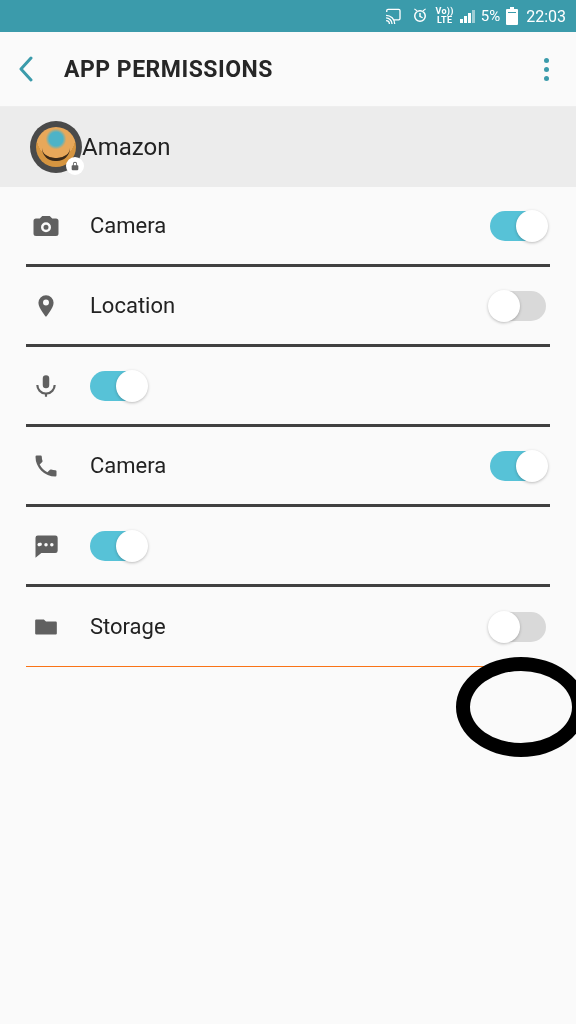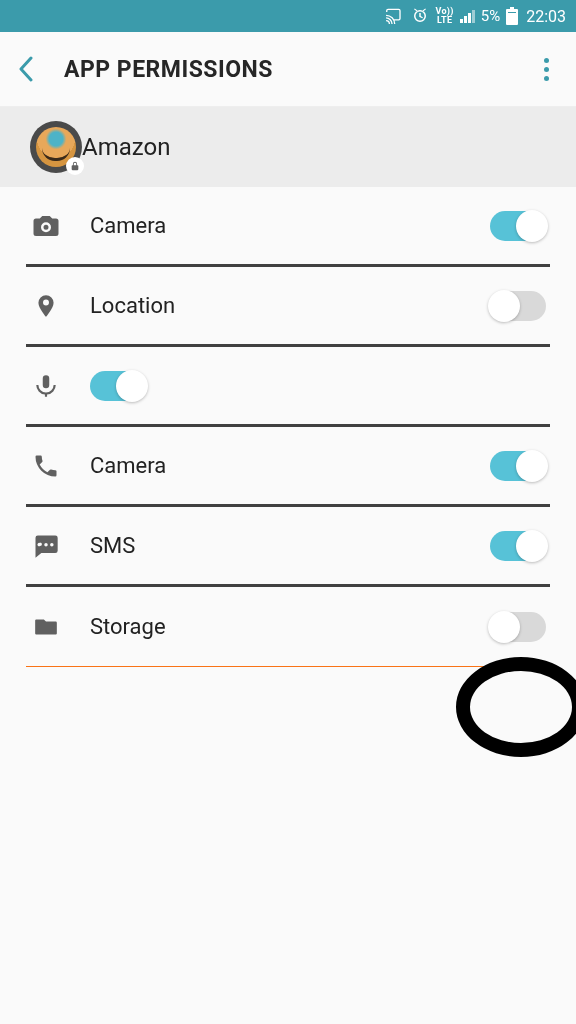--- a/index.html
+++ b/index.html
@@ -215,21 +215,20 @@
       <div class="toggle" data-state="on">
         <div class="knob"></div>
       </div>
     </div>
     <div class="perm-row">
       <div class="perm-icon">
         <svg width="30" height="28" viewBox="0 0 24 24">
           <path d="M4 3h16a2 2 0 0 1 2 2v11a2 2 0 0 1-2 2H8l-5 4V5a2 2 0 0 1 2-2zm3 6.5A1.5 1.5 0 1 0 7 12a1.5 1.5 0 0 0 0-3zm5 0a1.5 1.5 0 1 0 0 3 1.5 1.5 0 0 0 0-3zm5 0a1.5 1.5 0 1 0 0 3 1.5 1.5 0 0 0 0-3z"></path>
         </svg>
       </div>
-      <div class="perm-label">SMS</div>
       <div class="toggle" data-state="on">
         <div class="knob"></div>
       </div>
     </div>
     <div class="perm-row">
       <div class="perm-icon">
         <svg width="30" height="26" viewBox="0 0 24 24">
           <path d="M3 5h7l2 2h9a1 1 0 0 1 1 1v10a1 1 0 0 1-1 1H3a1 1 0 0 1-1-1V6a1 1 0 0 1 1-1z"></path>
         </svg>
       </div>

